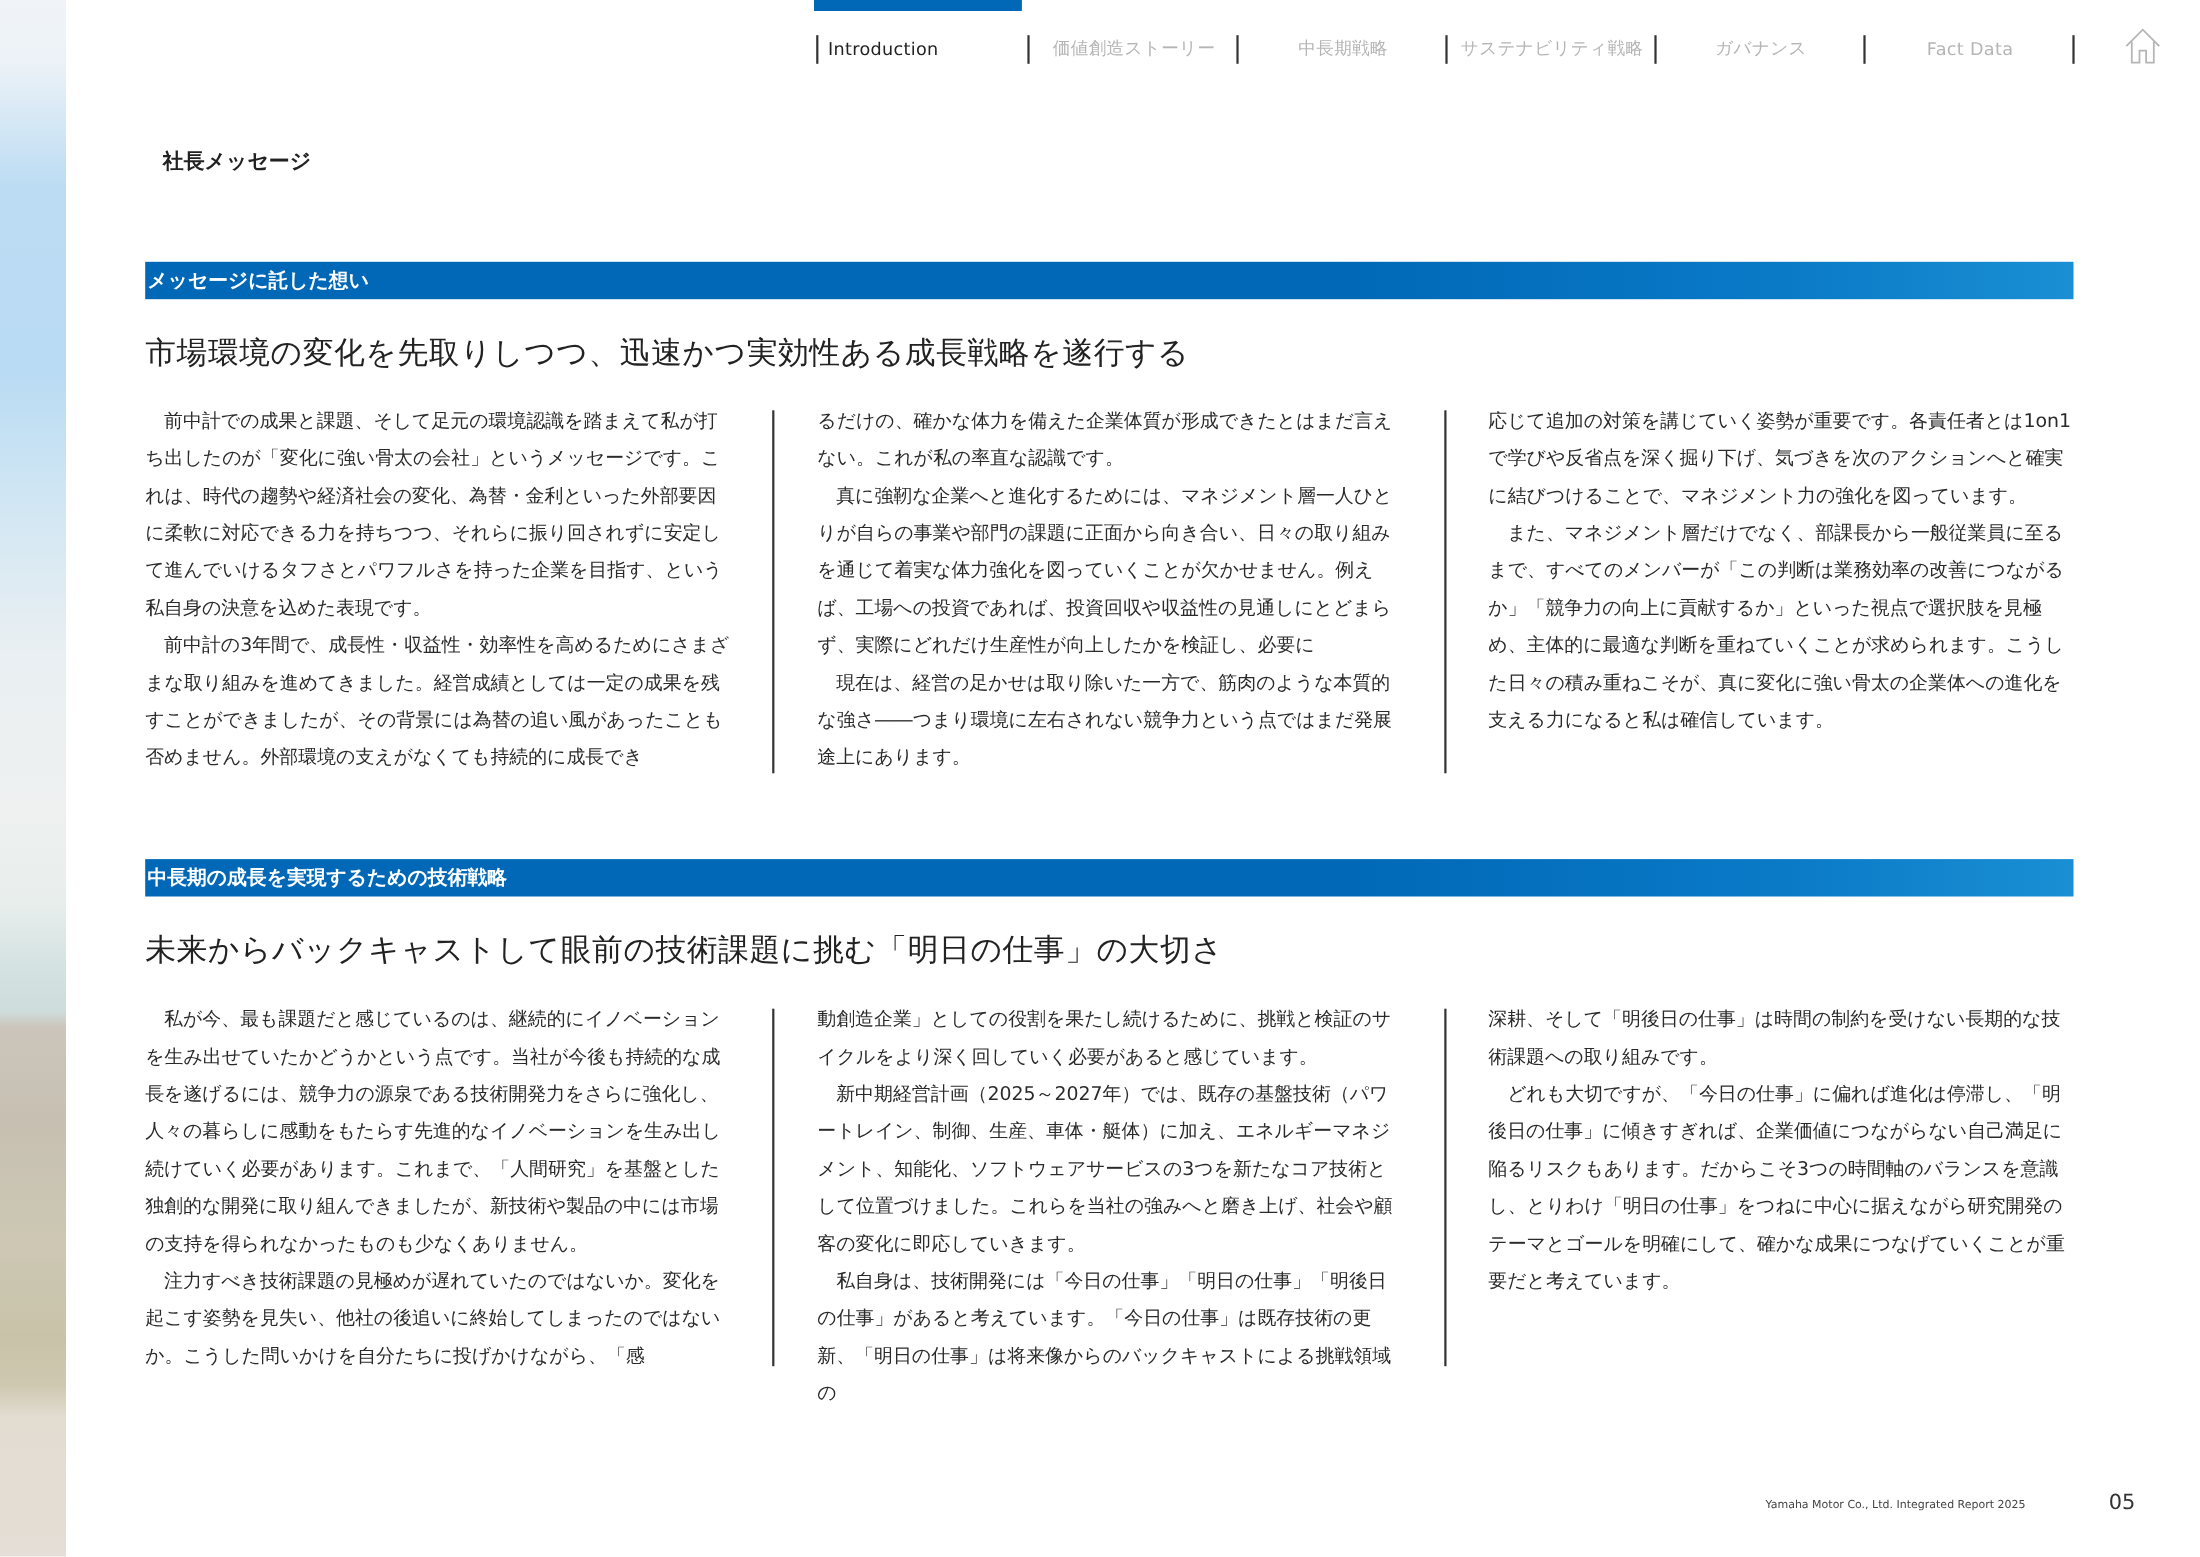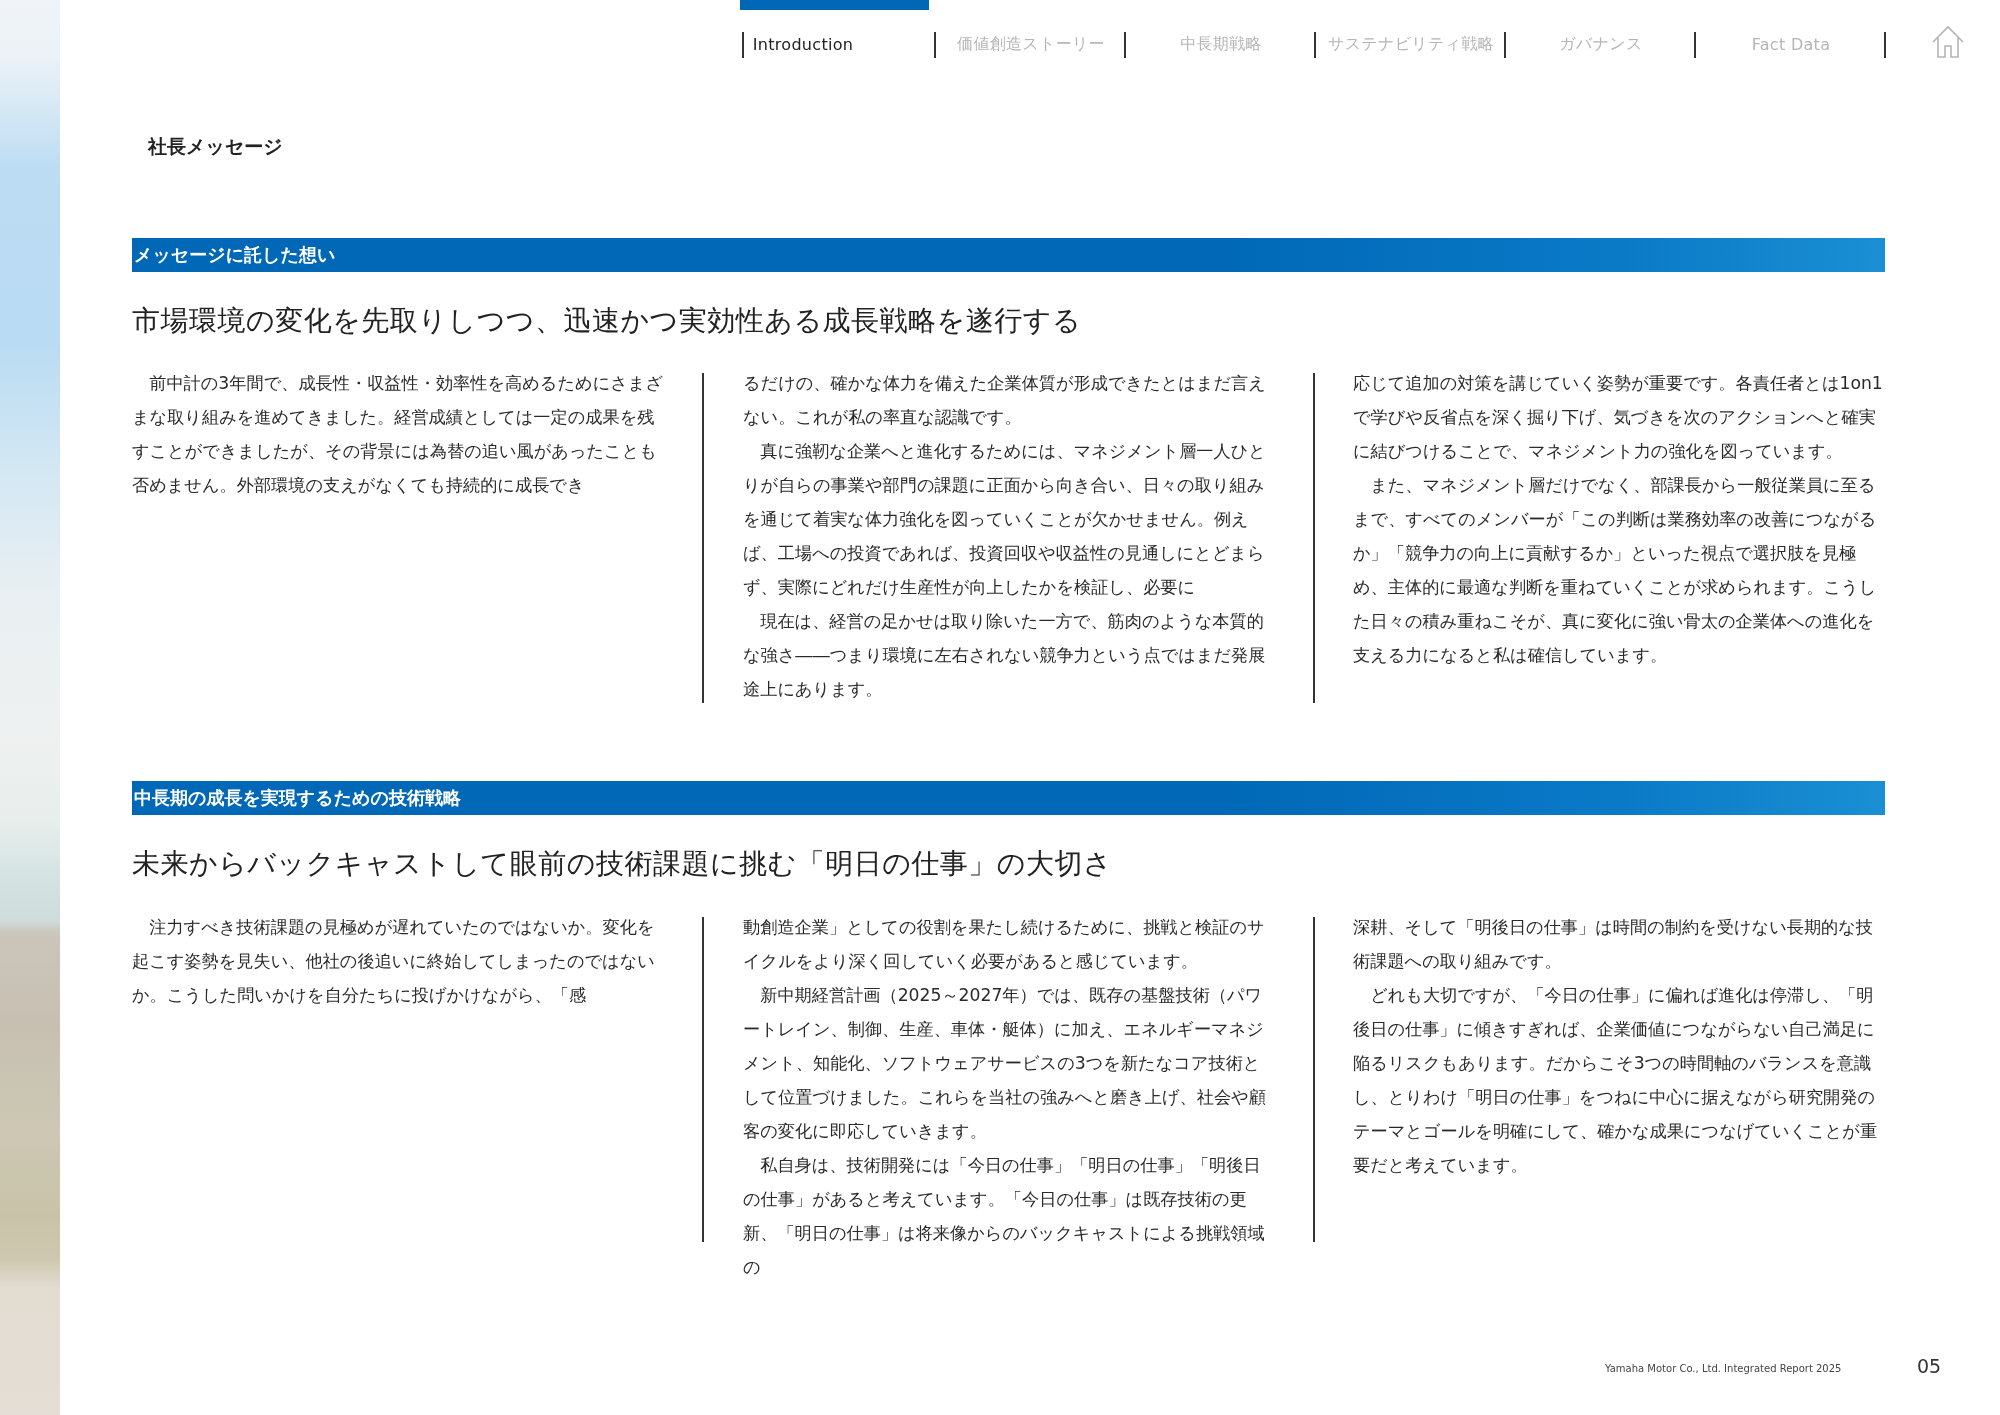--- a/index.html
+++ b/index.html
@@ -94,38 +94,40 @@
     <path d="M3 18 L18 3 L33 18 M8 14 L8 33 L15 33 L15 22 L21 22 L21 33 L28 33 L28 14" fill="none" stroke="#b5b5b5" stroke-width="1.6" stroke-linejoin="miter"></path>
   </svg>
 </div>
 
 <div class="page-label">社長メッセージ</div>
 
 <div class="band" style="top:238px">メッセージに託した想い</div>
 <div class="headline" style="top:302px">市場環境の変化を先取りしつつ、迅速かつ実効性ある成長戦略を遂行する</div>
 
 <div class="col" style="left:132px; top:366px">
+  <p class="indent">前中計での成果と課題、そして足元の環境認識を踏まえて私が打ち出したのが「変化に強い骨太の会社」というメッセージです。これは、時代の趨勢や経済社会の変化、為替・金利といった外部要因に柔軟に対応できる力を持ちつつ、それらに振り回されずに安定して進んでいけるタフさとパワフルさを持った企業を目指す、という私自身の決意を込めた表現です。</p>
   <p class="indent">前中計の3年間で、成長性・収益性・効率性を高めるためにさまざまな取り組みを進めてきました。経営成績としては一定の成果を残すことができましたが、その背景には為替の追い風があったことも否めません。外部環境の支えがなくても持続的に成長でき</p>
 </div>
 <div class="col-rule" style="left:702px; top:373px; height:330px"></div>
 <div class="col" style="left:743px; top:366px">
   <p>るだけの、確かな体力を備えた企業体質が形成できたとはまだ言えない。これが私の率直な認識です。</p>
   <p class="indent">真に強靭な企業へと進化するためには、マネジメント層一人ひとりが自らの事業や部門の課題に正面から向き合い、日々の取り組みを通じて着実な体力強化を図っていくことが欠かせません。例えば、工場への投資であれば、投資回収や収益性の見通しにとどまらず、実際にどれだけ生産性が向上したかを検証し、必要に</p>
   <p class="indent">現在は、経営の足かせは取り除いた一方で、筋肉のような本質的な強さ――つまり環境に左右されない競争力という点ではまだ発展途上にあります。</p>
 </div>
 <div class="col-rule" style="left:1313px; top:373px; height:330px"></div>
 <div class="col" style="left:1353px; top:366px">
   <p>応じて追加の対策を講じていく姿勢が重要です。各責任者とは1on1で学びや反省点を深く掘り下げ、気づきを次のアクションへと確実に結びつけることで、マネジメント力の強化を図っています。</p>
   <p class="indent">また、マネジメント層だけでなく、部課長から一般従業員に至るまで、すべてのメンバーが「この判断は業務効率の改善につながるか」「競争力の向上に貢献するか」といった視点で選択肢を見極め、主体的に最適な判断を重ねていくことが求められます。こうした日々の積み重ねこそが、真に変化に強い骨太の企業体への進化を支える力になると私は確信しています。</p>
 </div>
 
 <div class="band" style="top:781px">中長期の成長を実現するための技術戦略</div>
 <div class="headline" style="top:845px">未来からバックキャストして眼前の技術課題に挑む「明日の仕事」の大切さ</div>
 
 <div class="col" style="left:132px; top:910px">
+  <p class="indent">私が今、最も課題だと感じているのは、継続的にイノベーションを生み出せていたかどうかという点です。当社が今後も持続的な成長を遂げるには、競争力の源泉である技術開発力をさらに強化し、人々の暮らしに感動をもたらす先進的なイノベーションを生み出し続けていく必要があります。これまで、「人間研究」を基盤とした独創的な開発に取り組んできましたが、新技術や製品の中には市場の支持を得られなかったものも少なくありません。</p>
   <p class="indent">注力すべき技術課題の見極めが遅れていたのではないか。変化を起こす姿勢を見失い、他社の後追いに終始してしまったのではないか。こうした問いかけを自分たちに投げかけながら、「感</p>
 </div>
 <div class="col-rule" style="left:702px; top:917px; height:325px"></div>
 <div class="col" style="left:743px; top:910px">
   <p>動創造企業」としての役割を果たし続けるために、挑戦と検証のサイクルをより深く回していく必要があると感じています。</p>
   <p class="indent">新中期経営計画（2025～2027年）では、既存の基盤技術（パワートレイン、制御、生産、車体・艇体）に加え、エネルギーマネジメント、知能化、ソフトウェアサービスの3つを新たなコア技術として位置づけました。これらを当社の強みへと磨き上げ、社会や顧客の変化に即応していきます。</p>
   <p class="indent">私自身は、技術開発には「今日の仕事」「明日の仕事」「明後日の仕事」があると考えています。「今日の仕事」は既存技術の更新、「明日の仕事」は将来像からのバックキャストによる挑戦領域の</p>
 </div>
 <div class="col-rule" style="left:1313px; top:917px; height:325px"></div>
 <div class="col" style="left:1353px; top:910px">

